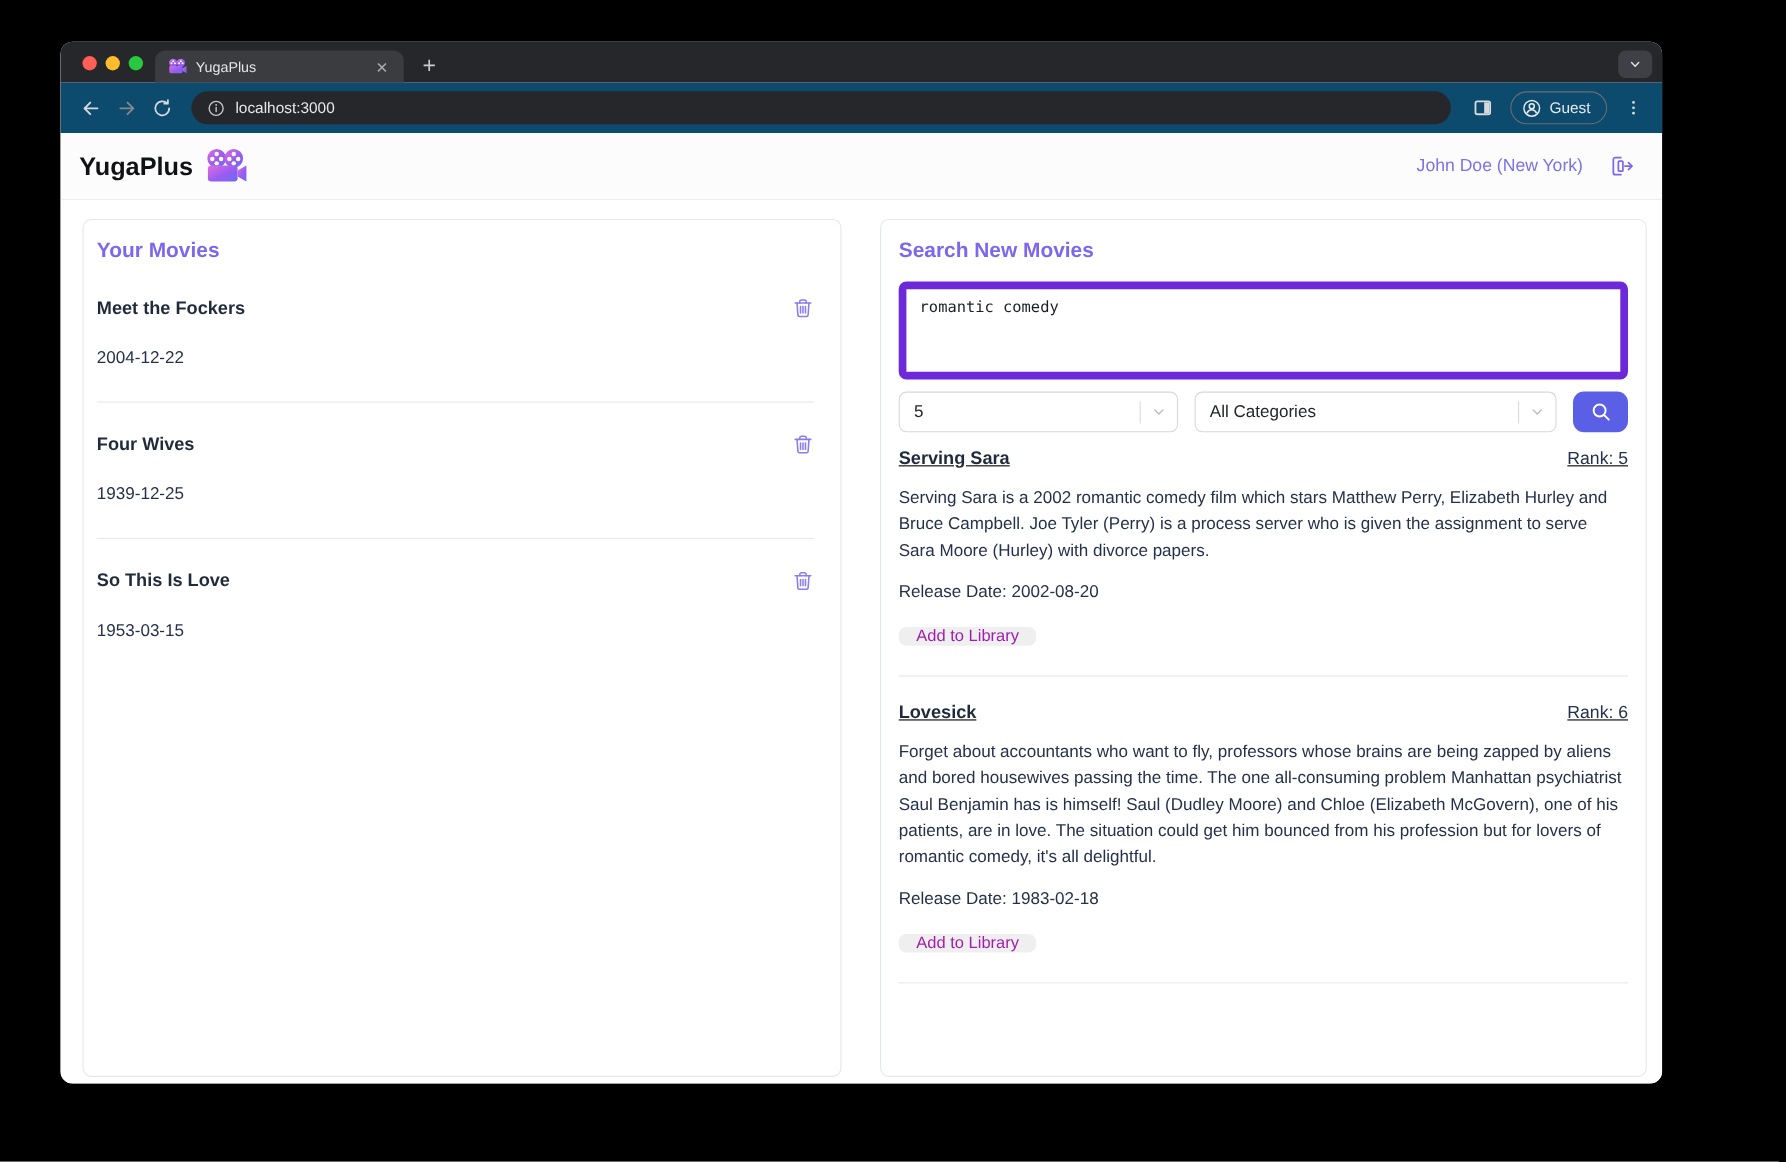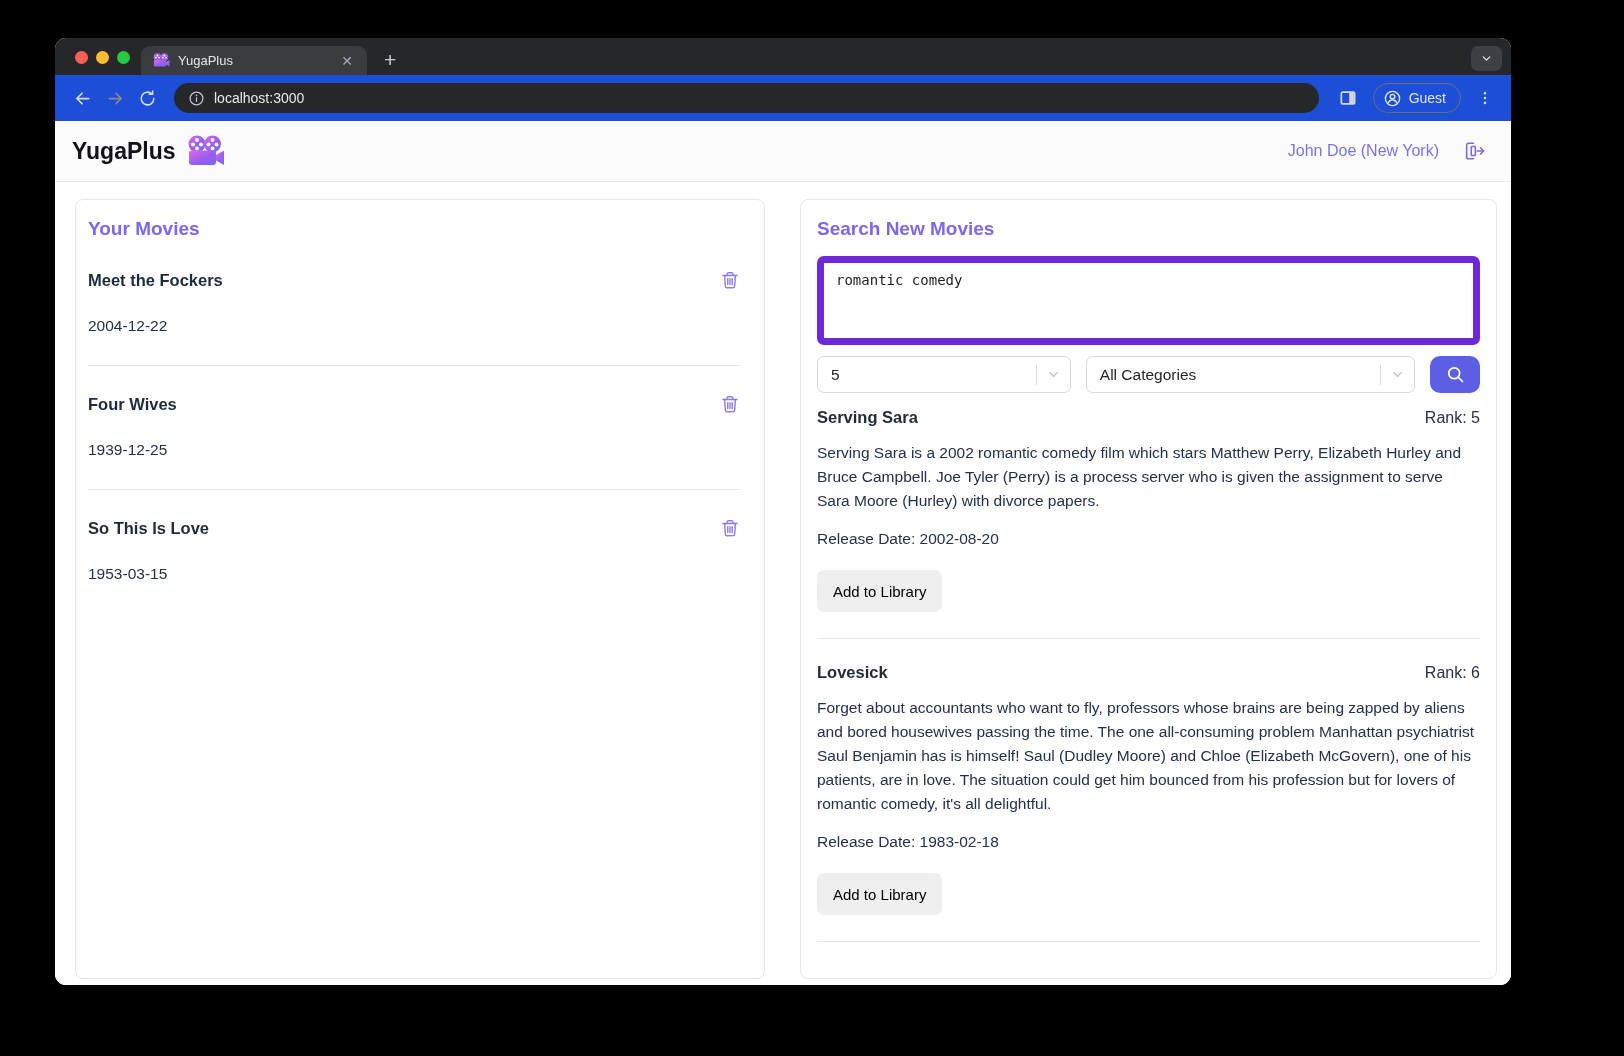--- a/index.html
+++ b/index.html
@@ -23,21 +23,21 @@
     border-radius:9px 9px 0 0; display:flex; align-items:center; gap:8px; padding:0 10px 0 12px;
   }
   .tab-title { color:#e3e5e8; font-size:13px; flex:1; white-space:nowrap; }
   .tab-close { background:none; border:none; color:#a7abb0; font-size:14px; line-height:1; padding:2px 4px; cursor:pointer; }
   .newtab { background:none; border:none; color:#c6c9cd; font-size:21px; line-height:1; margin:0 0 5px 13px; padding:0 4px; cursor:pointer; }
   .win-chevron {
     position:absolute; right:9px; top:8px; width:31px; height:25px; background:#3f4045;
     border:none; border-radius:7px; display:flex; align-items:center; justify-content:center; cursor:pointer;
   }
   
-  .toolbar { height:46px; background:#1d4ed8; display:flex; align-items:center; padding:0 14px; gap:6px; flex-shrink:0; }
+  .toolbar { height:46px; background:#0c4a6e; display:flex; align-items:center; padding:0 14px; gap:6px; flex-shrink:0; }
   .nav-btn { background:none; border:none; padding:3px; display:flex; cursor:pointer; }
   .addressbar {
     flex:1; height:30px; background:#26272b; border-radius:15px; margin:0 10px 0 8px;
     display:flex; align-items:center; gap:9px; padding:0 14px; cursor:text;
   }
   .url { color:#e6e8ea; font-size:14px; }
   .guest-pill {
     height:30px; border:1px solid #696d72; background:none; border-radius:15px; margin:0 6px;
     display:flex; align-items:center; gap:7px; padding:0 14px 0 9px; color:#e6e8ea; font-size:14px; cursor:pointer;
     font-family:inherit;
@@ -73,29 +73,29 @@
   }
   .controls { display:flex; align-items:center; gap:15px; margin-top:11px; }
   .select {
     height:37px; border:1px solid #d5d8dc; border-radius:7px; background:#fff;
     display:flex; align-items:center; padding:0 9px 0 13px; font-size:15.5px; color:#23262b; cursor:pointer;
   }
   .select .sel-label { flex:1; }
   .select .vbar { width:1px; height:20px; background:#d8dadd; margin:0 9px 0 8px; }
   .select.max { width:255px; } .select.cat { width:331px; }
   .search-btn { width:50px; height:37px; background:#5b5fe6; border:none; border-radius:10px; display:flex; align-items:center; justify-content:center; cursor:pointer; }
-  .result-head { display:flex; justify-content:space-between; align-items:baseline; margin-top:24px; }
+  .result-head { display:flex; justify-content:space-between; align-items:baseline; margin-top:24px;text-decoration:underline; }
   .result-head.first { margin-top:15px; }
   .result-title { font-size:16.5px; font-weight:bold; color:#1f2a3a; }
   .result-rank { font-size:16px; color:#25304a; }
   .result-desc { margin:14px 0 0; font-size:15.5px; line-height:24px; color:#25304a; }
   .result-release { margin-top:17px; font-size:15.5px; color:#25304a; }
   .add-btn {
-    margin-top:22px; background:#efeff0; border:none; border-radius:7px; height:42px; padding:0 16px;
-    font-size:15px; color:#000000; font-family:inherit; cursor:pointer;
+    margin-top:22px; background:#efeff0; border:none; border-radius:7px; height:17px; padding:0 16px;
+    font-size:15px; color:#a21caf; font-family:inherit; cursor:pointer;
   }
   .result-divider { border:none; border-top:1px solid #e6e8eb; margin:26px 0 0; }
 </style>
 </head>
 <body>
 
 <div class="window">
 
   <div class="tabstrip">
     <div class="traffic">

